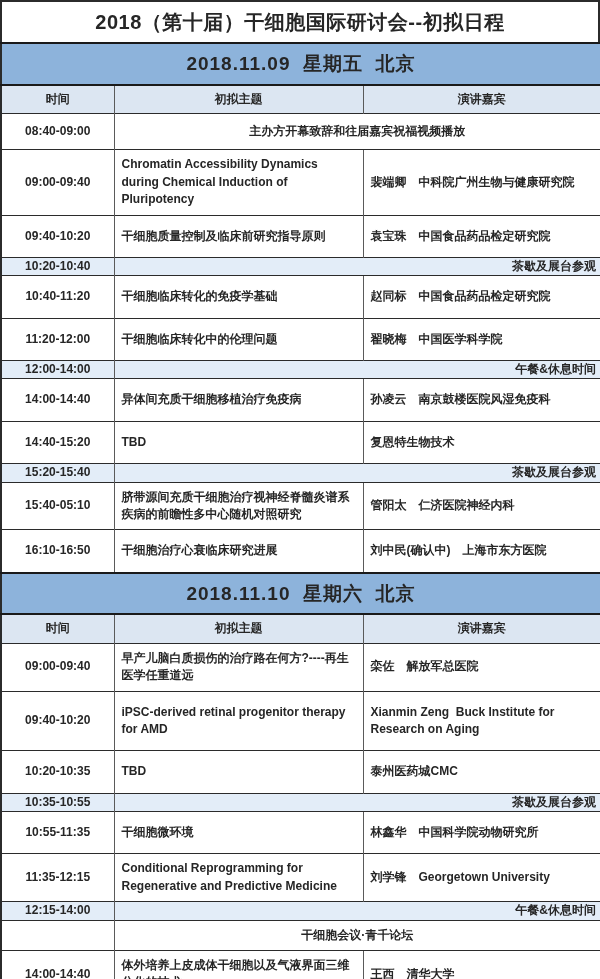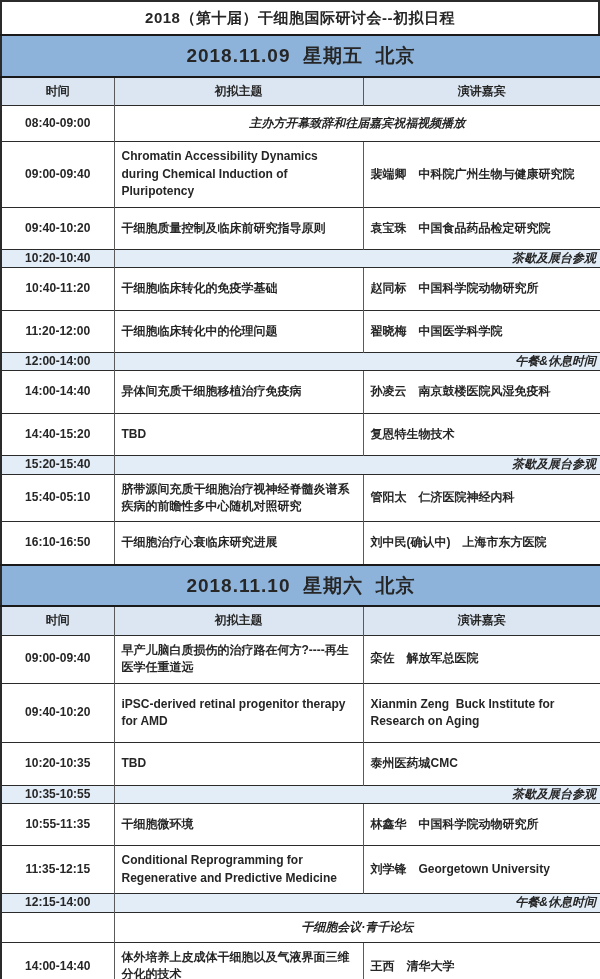--- a/index.html
+++ b/index.html
@@ -13,21 +13,21 @@
     box-sizing: border-box;
     color: #262626;
   }
   .doc-title {
     box-sizing: border-box;
     width: 600px;
     border: 2px solid #2b2b2b;
     border-bottom: none;
     padding: 7px 4px 6px 4px;
     text-align: center;
-    font-size: 15px;
+    font-size: 20px;
     font-weight: 700;
     letter-spacing: 0.5px;
     background: #ffffff;
   }
   table.sched {
     width: 600px;
     border-collapse: collapse;
     table-layout: fixed;
     border: 2px solid #2b2b2b;
     font-size: 12px;
@@ -71,21 +71,21 @@
     text-align: left;
     padding: 12px 7px;
   }
   tr.break-row td {
     background: #e3edf8;
     padding: 0 4px;
   }
   tr.break-row td.merged { text-align: right; }
   tr.plain-row td { background: #ffffff; }
   tr.plain-row td.merged { text-align: center; padding: 6px 4px; }
-  td.merged { text-align: center; font-style: italic; }
+  td.merged { text-align: center; }
 </style>
 </head>
 <body>
 
 <div class="page">
   <div class="doc-title">2018（第十届）干细胞国际研讨会--初拟日程</div>
 
   <table class="sched">
     <colgroup>
       <col class="c-time">
@@ -115,21 +115,21 @@
           <td class="topic">干细胞质量控制及临床前研究指导原则</td>
           <td class="speaker">袁宝珠　中国食品药品检定研究院</td>
         </tr>
         <tr class="break-row">
           <td class="time">10:20-10:40</td>
           <td class="merged" colspan="2">茶歇及展台参观</td>
         </tr>
         <tr class="session-row">
           <td class="time">10:40-11:20</td>
           <td class="topic">干细胞临床转化的免疫学基础</td>
-          <td class="speaker">赵同标　中国科学院动物研究所</td>
+          <td class="speaker">赵同标　中国食品药品检定研究院</td>
         </tr>
         <tr class="session-row">
           <td class="time">11:20-12:00</td>
           <td class="topic">干细胞临床转化中的伦理问题</td>
           <td class="speaker">翟晓梅　中国医学科学院</td>
         </tr>
         <tr class="break-row">
           <td class="time">12:00-14:00</td>
           <td class="merged" colspan="2">午餐&amp;休息时间</td>
         </tr>

